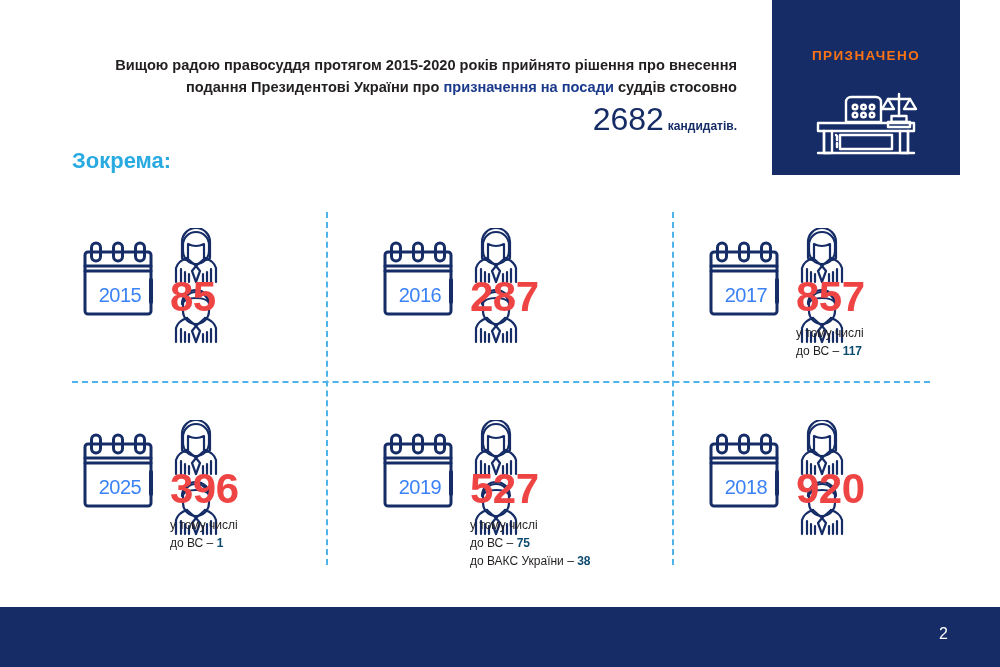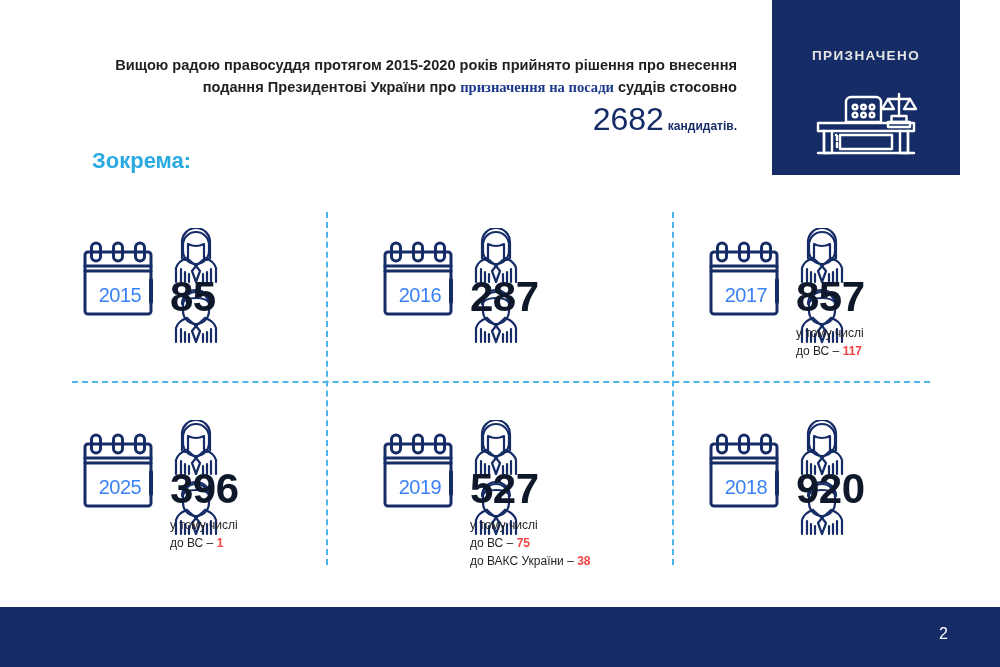--- a/index.html
+++ b/index.html
@@ -26,21 +26,21 @@
     top: 0px;
     width: 188px;
     height: 175px;
     background: #152C66;
   }
   .badge-title {
     position: absolute;
     top: 48px;
     left: 0; right: 0;
     text-align: center;
-    color: #e5e5e5;
+    color: #f97316;
     font-size: 13.5px;
     font-weight: bold;
     letter-spacing: 1.4px;
   }
   .badge-icon {
     position: absolute;
     top: 72px;
     left: 50%;
     transform: translateX(-50%);
   }
@@ -55,42 +55,41 @@
   }
   .intro-p {
     font-size: 14.6px;
     line-height: 22px;
     color: #231F20;
     font-weight: bold;
     margin: 0;
   }
   .intro-p .hl {
     color: #1B3A8C;
-    font-family: Liberation Serif, serif;
   }
   .intro-total-line {
     margin-top: 8px;
     line-height: 26px;
     white-space: nowrap;
   }
   .intro-total {
     font-size: 32px;
     font-weight: normal;
     color: #152C66;
     letter-spacing: 0px;
   }
   .intro-total-unit {
     font-size: 12px;
     font-weight: bold;
     color: #152C66;
     margin-left: 4px;
   }
   .zokrema {
     position: absolute;
-    left: 92px;
+    left: 72px;
     top: 148px;
     font-size: 22px;
     font-weight: bold;
     color: #29ABE2;
   }
 
   
   .v-div {
     position: absolute;
     width: 0;
@@ -125,36 +124,36 @@
     position: absolute;
     left: 88px;
     top: 0px;
   }
   .big-num {
     position: absolute;
     left: 88px;
     top: 48px;
     font-size: 42px;
     font-weight: bold;
-    color: #0f172a;
+    color: #ef4444;
     line-height: 42px;
     letter-spacing: -0.5px;
     white-space: nowrap;
   }
   .sub {
     position: absolute;
     left: 88px;
     top: 96px;
     font-size: 12px;
     line-height: 18px;
     color: #231F20;
     white-space: nowrap;
   }
   .sub b {
-    color: #ef4444;
+    color: #0c4a6e;
     font-weight: bold;
   }
   .cal-year {
     position: absolute;
     left: 0;
     top: 44px;
     width: 76px;
     text-align: center;
     font-size: 20px;
     color: #3b82f6;

